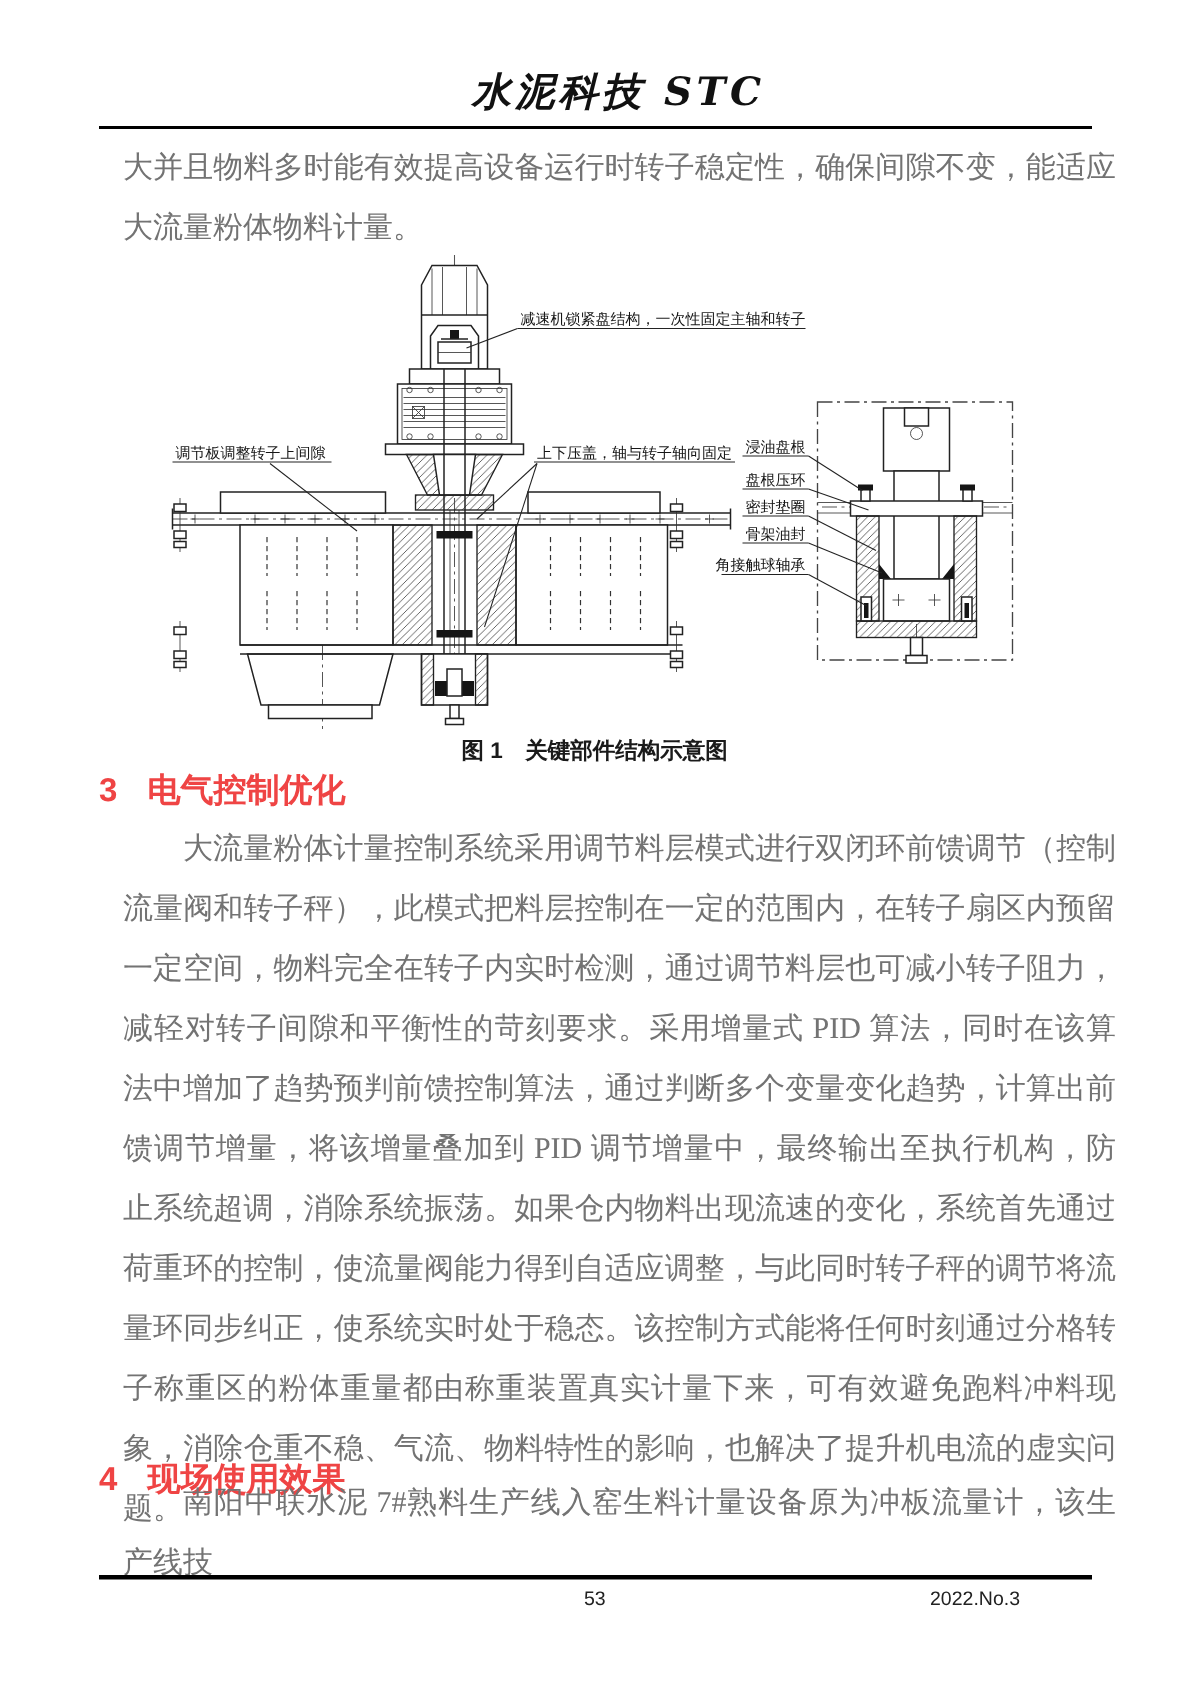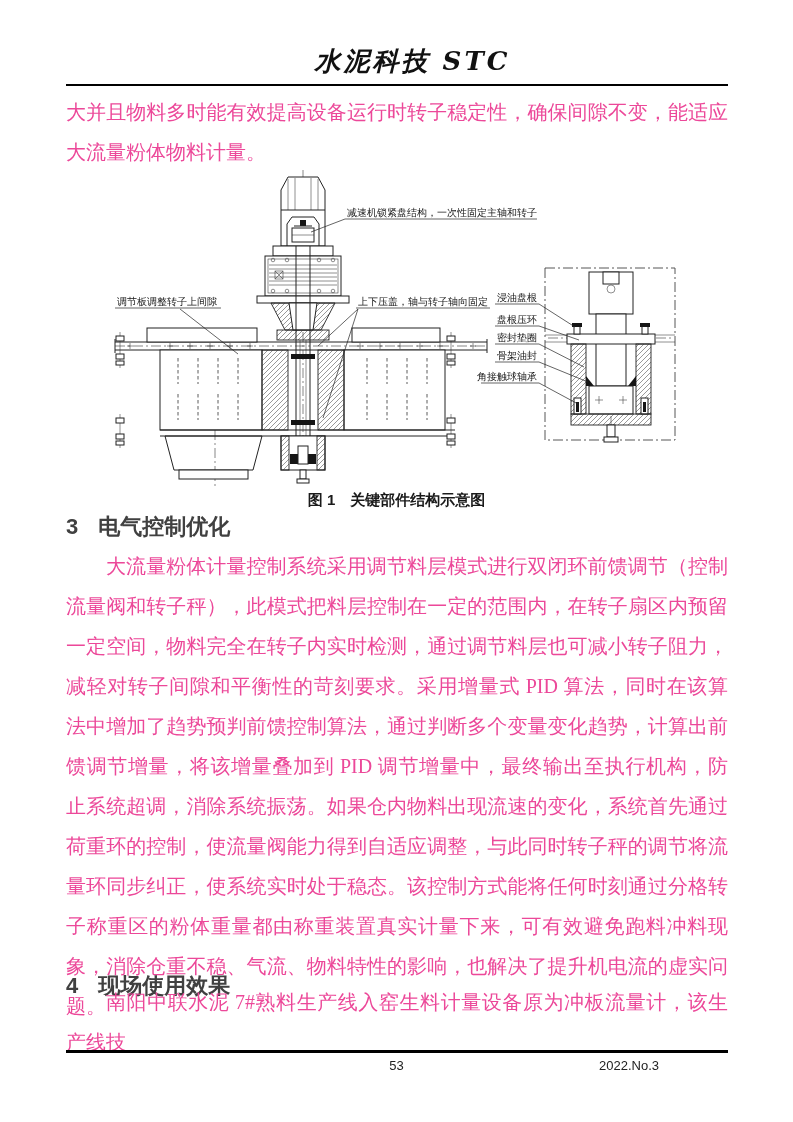--- a/index.html
+++ b/index.html
@@ -10,48 +10,48 @@
   }
   .page{position:absolute;inset:0;}
   .journal-title{
     position:absolute;top:44px;left:0;width:793px;text-align:center;
     font-size:26px;font-style:italic;font-weight:bold;letter-spacing:3px;
     font-family:"DejaVu Serif",serif;
     margin-left:16px;
   }
   .header-rule{position:absolute;top:84px;left:66px;width:662px;height:2px;background:#000;}
   .bodytext{
-    position:absolute;left:66px;width:662px;
-    font-size:20px;line-height:40px;text-align:justify;color:#ec4899;
+    position:absolute;left:82px;width:662px;
+    font-size:20px;line-height:40px;text-align:justify;color:#737373;
   }
   .p-intro{top:92px;}
   .p-s3{top:546px;}
   .p-s4{top:982px;}
   .indent{text-indent:2em;}
   .fig{position:absolute;left:75px;top:168px;width:620px;height:325px;}
   .fig-caption{
     position:absolute;top:491px;left:0;width:793px;text-align:center;
     font-size:15px;font-weight:bold;
     font-family:"Liberation Sans","DejaVu Sans",sans-serif;color:#1a1a1a;
   }
   .sec-head{
     position:absolute;left:66px;width:662px;
     font-family:"Liberation Sans","DejaVu Sans",sans-serif;
-    font-weight:bold;font-size:22px;color:#404040;
+    font-weight:bold;font-size:22px;color:#ef4444;
   }
   .h3{top:512px;}
   .h4{top:948px;margin-top:23px;}
   .sec-num{display:inline-block;margin-right:20px;}
   .footer-rule{position:absolute;top:1050px;left:66px;width:662px;height:2.5px;background:#000;}
   .footer-page{
     position:absolute;top:1058px;left:0;width:793px;text-align:center;
     font-size:13px;font-family:"Liberation Sans","DejaVu Sans",sans-serif;color:#222;
   }
   .footer-issue{
-    position:absolute;top:1058px;left:459px;width:200px;text-align:right;
+    position:absolute;top:1058px;left:480px;width:200px;text-align:right;
     font-size:13px;font-family:"Liberation Sans","DejaVu Sans",sans-serif;color:#222;
   }
   svg text{
     font-size:10px;fill:#161616;
     font-family:"Liberation Sans","DejaVu Sans",sans-serif;
   }
   svg .ln{stroke:#222;fill:none;stroke-width:1;}
   svg .thin{stroke:#333;fill:none;stroke-width:0.55;}
   svg .wh{fill:#fff;stroke:#222;stroke-width:1;}
   svg .ht{fill:url(#hatch);stroke:#222;stroke-width:0.9;}

